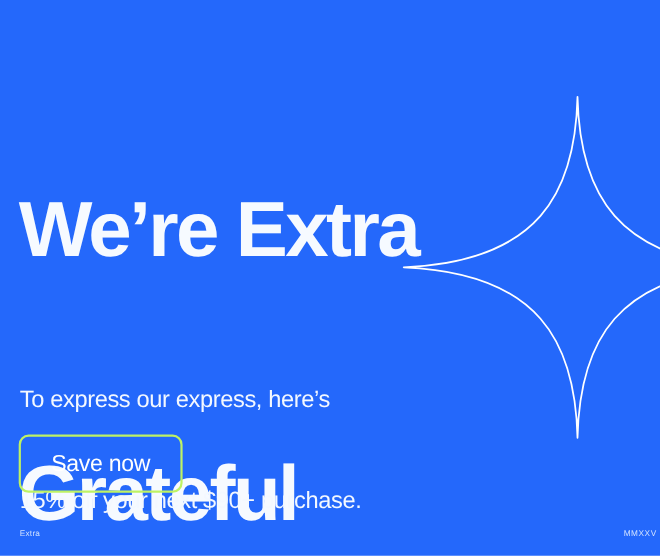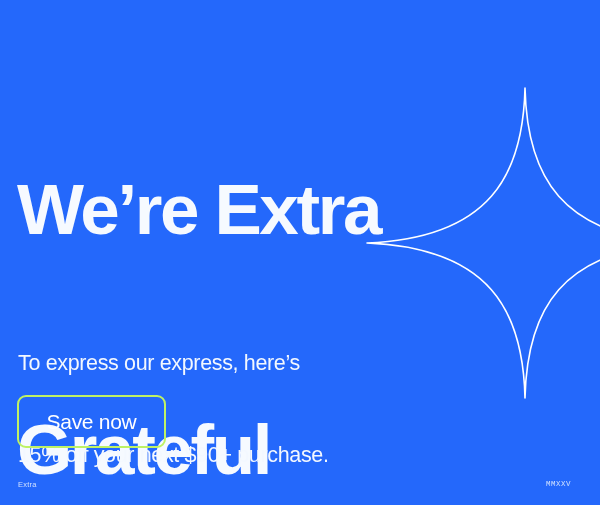--- a/index.html
+++ b/index.html
@@ -98,23 +98,23 @@
     left: 18px;
     top: 480px;
     font-family: "Liberation Sans", sans-serif;
     font-size: 7.5px;
     letter-spacing: 0.2px;
     color: #cfe0ff;
     white-space: pre;
   }
   #footer-right {
     position: absolute;
-    right: 29px;
+    right: 3px;
     top: 480px;
-    font-family: Liberation Mono, monospace;
+    font-family: Liberation Sans, sans-serif;
     font-size: 7.5px;
     letter-spacing: 0.5px;
     color: #cfe0ff;
     white-space: pre;
   }
 </style>
 </head>
 <body>
 
 <div id="promo-card">

